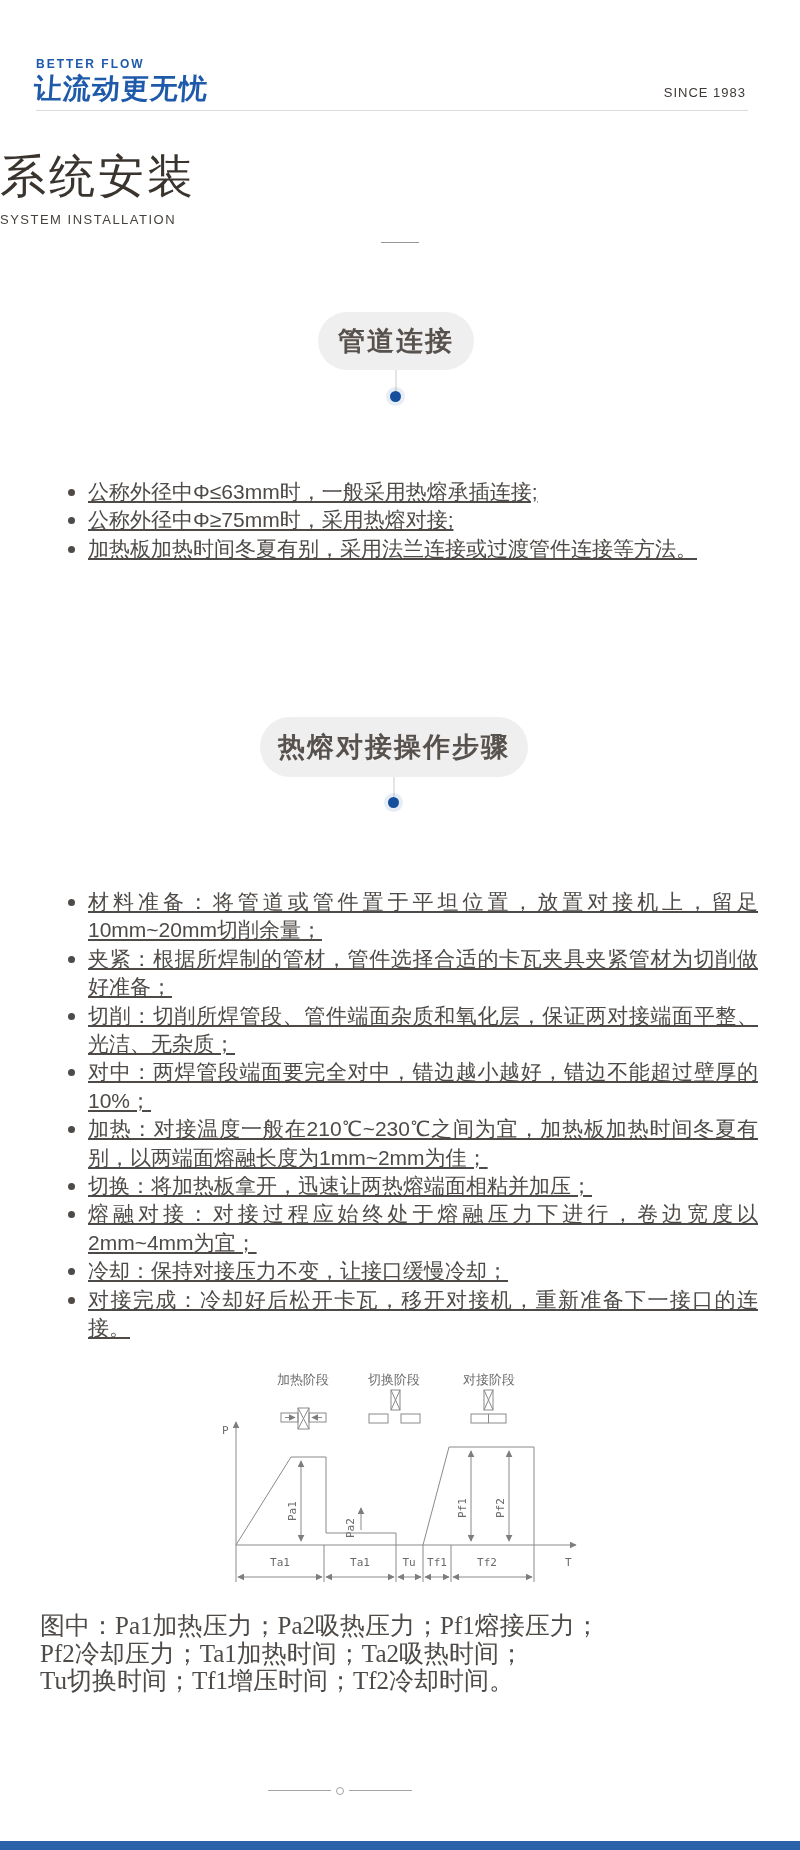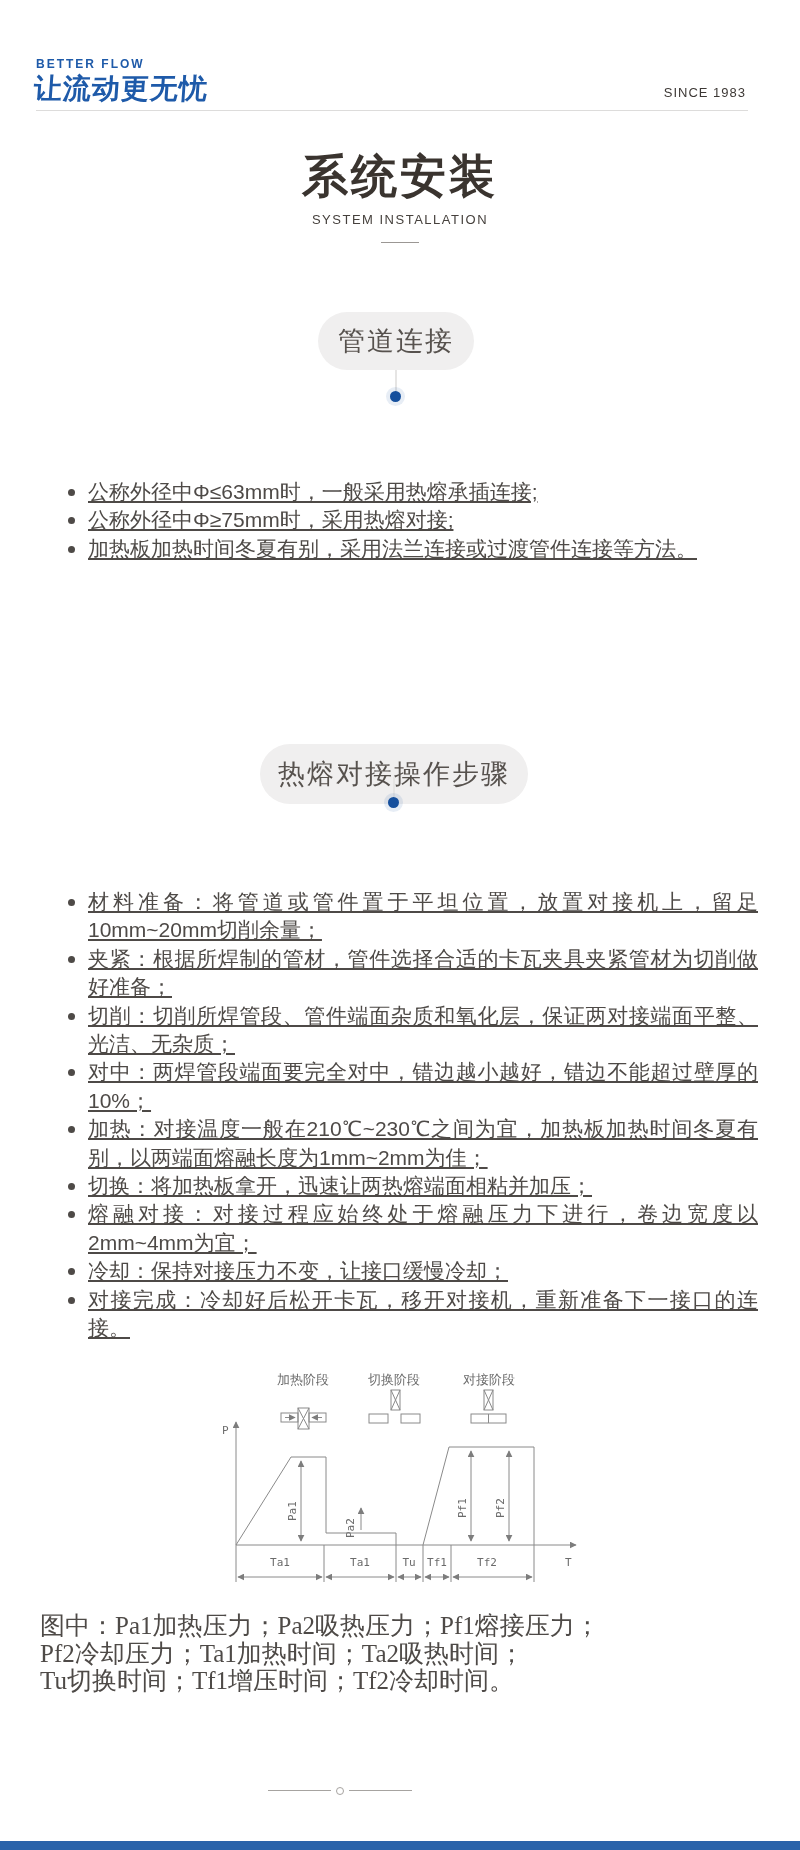--- a/index.html
+++ b/index.html
@@ -23,37 +23,37 @@
   .hdr-since {
     position:absolute; right:54px; top:85px;
     font-size:13px; letter-spacing:1px; color:#3d3835;
   }
   .hdr-line {
     position:absolute; left:36px; top:110px; width:712px; height:1px; background:#dddcdb;
   }
   
   .page-title {
     position:absolute; left:0; top:146px; width:100%;
-    text-align:center; font-size:46px; font-weight:bold; letter-spacing:3px; color:#3a342f;
+    text-align:left; font-size:46px; font-weight:normal; letter-spacing:3px; color:#3a342f;
   }
   .page-subtitle {
     position:absolute; left:0; top:212px; width:100%;
-    text-align:center; font-size:13px; letter-spacing:1.5px; color:#46413d;
+    font-size:13px; letter-spacing:1.5px; color:#46413d;
   }
   .title-divider {
     position:absolute; left:381px; top:242px; width:38px; height:1px; background:#9b9794;
   }
   
   .badge {
     position:absolute; background:#f0efef; border-radius:30px;
     display:flex; align-items:center; justify-content:center;
-    font-weight:normal; color:#57524e; letter-spacing:2px;text-align:center;
+    font-weight:bold; color:#57524e; letter-spacing:2px;text-align:center;
   }
   .badge-1 { left:318px; top:312px; width:156px; height:58px; font-size:27px; }
-  .badge-2 { left:260px; top:744px; width:268px; height:60px; font-size:27px; }
+  .badge-2 { left:260px; top:717px; width:268px; height:60px; font-size:27px; }
   .connector-line { position:absolute; width:2px; background:#e6e5e4; }
   .conn-line-1 { left:395px; top:370px; height:22px; }
   .conn-line-2 { left:393px; top:777px; height:20px; }
   .connector-dot {
     position:absolute; width:11px; height:11px; border-radius:50%;
     background:#16509d; box-shadow:0 0 0 4px rgba(22,80,157,0.10);
   }
   .conn-dot-1 { left:390px; top:391px; }
   .conn-dot-2 { left:388px; top:797px; }
   

